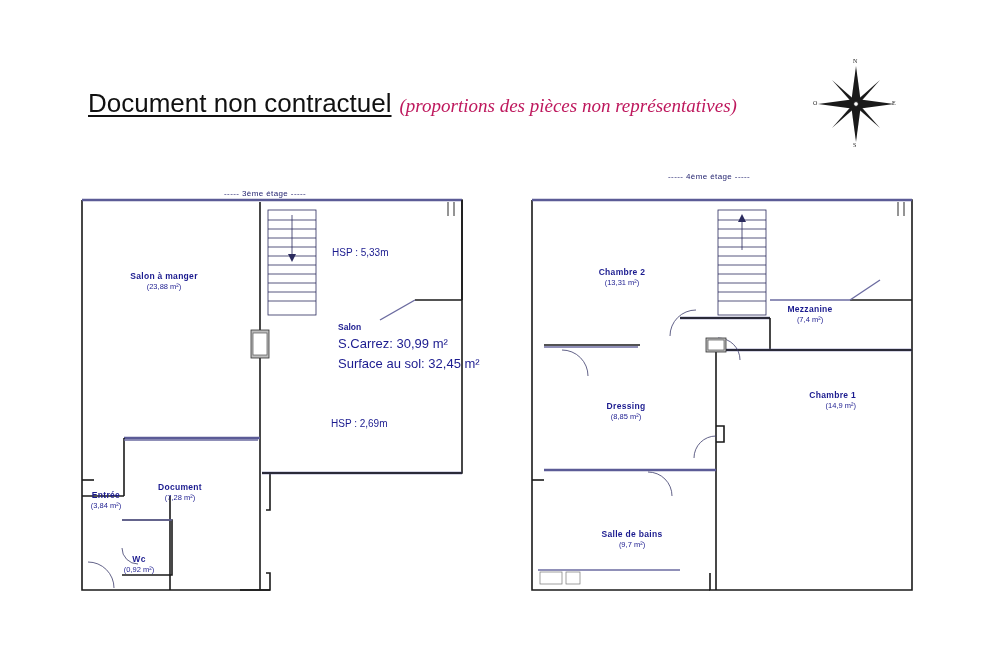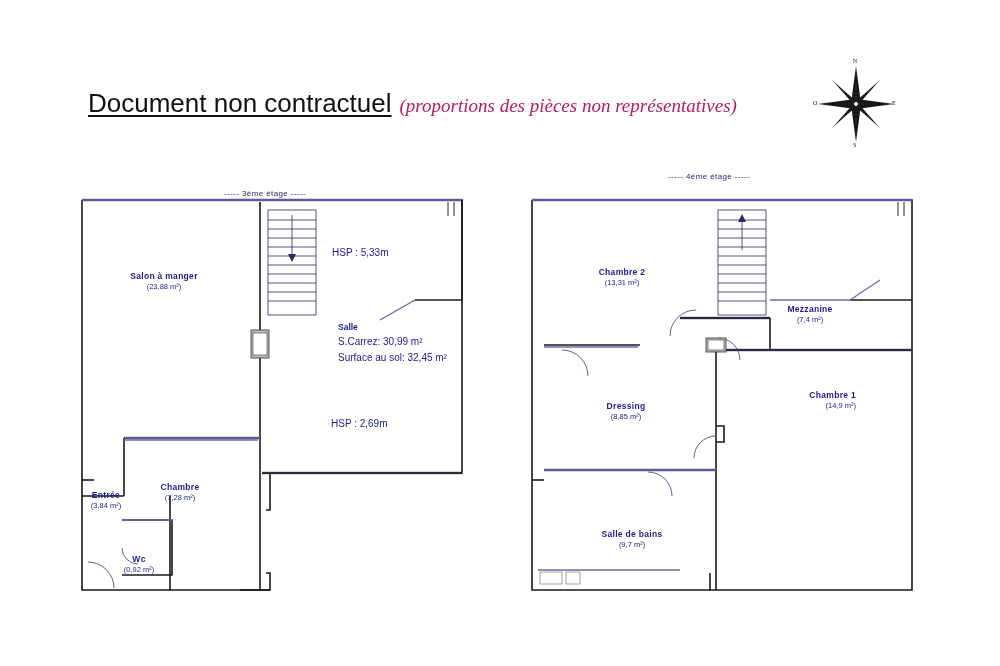--- a/index.html
+++ b/index.html
@@ -97,21 +97,21 @@
     white-space: nowrap;
     line-height: 1.55;
   }
   .salon-label .nm {
     display: block;
     font-size: 8.5px;
     font-weight: bold;
   }
   .salon-label .ln {
     display: block;
-    font-size: 10px;
+    font-size: 13px;
   }
 
   svg { display: block; }
   .wall      { stroke: #1a1a1a; stroke-width: 1.6; fill: none; }
   .wall-thin { stroke: #2a2a2a; stroke-width: 1;   fill: none; }
   .wall-blue { stroke: #5b5b96; stroke-width: 2.6; fill: none; }
   .wall-blue-thin { stroke: #6b6ba0; stroke-width: 1.4; fill: none; }
   .door      { stroke: #3a3a6a; stroke-width: .8;  fill: none; }
   .stair     { stroke: #2b2b5e; stroke-width: .8;  fill: none; }
   .fill-gray { fill: #bdbdbd; stroke: #333; stroke-width: .8; }
@@ -207,34 +207,34 @@
       <rect class="fill-gray" x="181" y="140" width="18" height="28"></rect>
       <rect x="183" y="143" width="14" height="22" fill="#ffffff" stroke="#555" stroke-width=".7"></rect>
     </svg>
   </div>
 
   <div class="room-label" style="left:104px; top:270px; width:120px;">
     <span class="nm">Salon à manger</span>
     <span class="ar">(23,88 m²)</span>
   </div>
   <div class="room-label" style="left:134px; top:481px; width:92px;">
-    <span class="nm">Chambre</span>
+    <span class="nm">Document</span>
     <span class="ar">(7,28 m²)</span>
   </div>
   <div class="room-label" style="left:70px; top:489px; width:72px;">
     <span class="nm">Entrée</span>
     <span class="ar">(3,84 m²)</span>
   </div>
   <div class="room-label" style="left:108px; top:533px; width:62px;margin-top:20px;">
     <span class="nm">Wc</span>
     <span class="ar">(0,92 m²)</span>
   </div>
 
   <div class="salon-label" style="left:338px; top:321px;">
-    <span class="nm">Salle</span>
+    <span class="nm">Salon</span>
     <span class="ln">S.Carrez: 30,99 m²</span>
     <span class="ln">Surface au sol: 32,45 m²</span>
   </div>
 
   <div class="note-label" style="left:332px; top:247px;">HSP : 5,33m</div>
   <div class="note-label" style="left:331px; top:418px;">HSP : 2,69m</div>
 
   <div class="floor-caption" style="left:668px; top:163px;">----- 4ème étage -----</div>
 
   <div style="position:absolute; left:520px; top:190px;">

